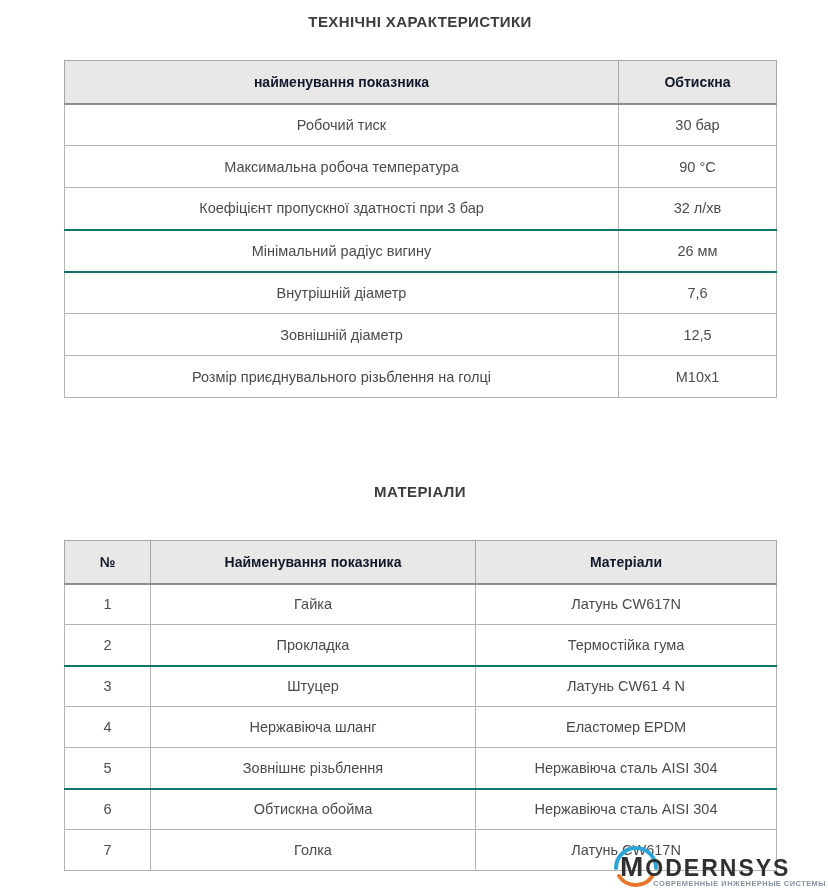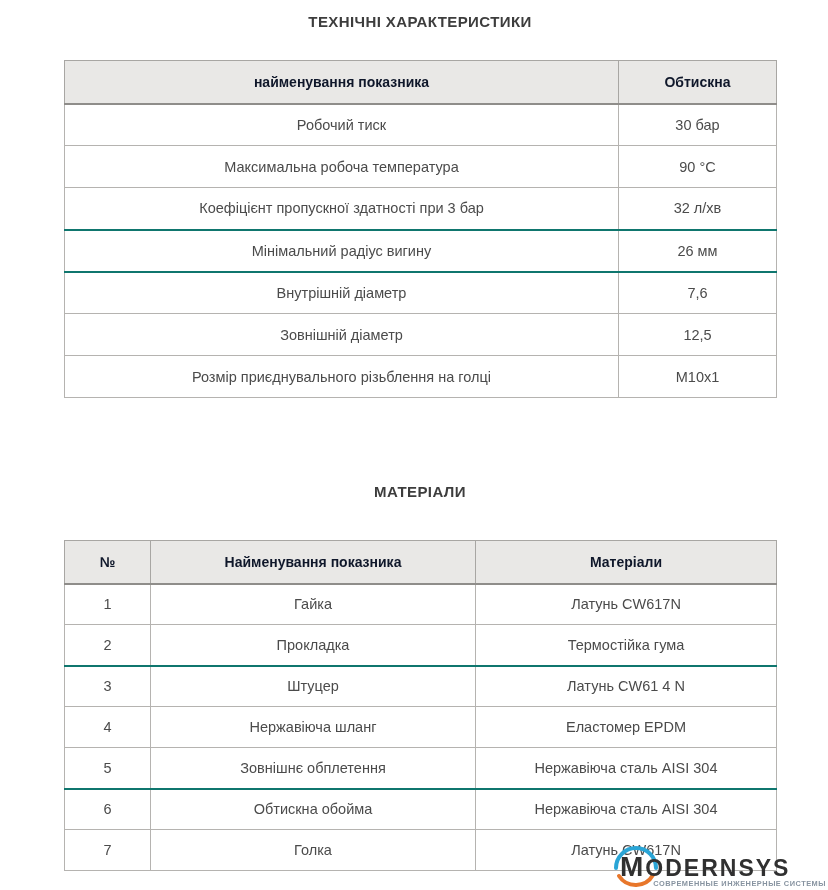--- a/index.html
+++ b/index.html
@@ -129,21 +129,21 @@
       <td>Штуцер</td>
       <td>Латунь CW61 4 N</td>
     </tr>
     <tr>
       <td>4</td>
       <td>Нержавіюча шланг</td>
       <td>Еластомер EPDM</td>
     </tr>
     <tr class="hb">
       <td>5</td>
-      <td>Зовнішнє обплетення</td>
+      <td>Зовнішнє різьблення</td>
       <td>Нержавіюча сталь AISI 304</td>
     </tr>
     <tr>
       <td>6</td>
       <td>Обтискна обойма</td>
       <td>Нержавіюча сталь AISI 304</td>
     </tr>
     <tr>
       <td>7</td>
       <td>Голка</td>

